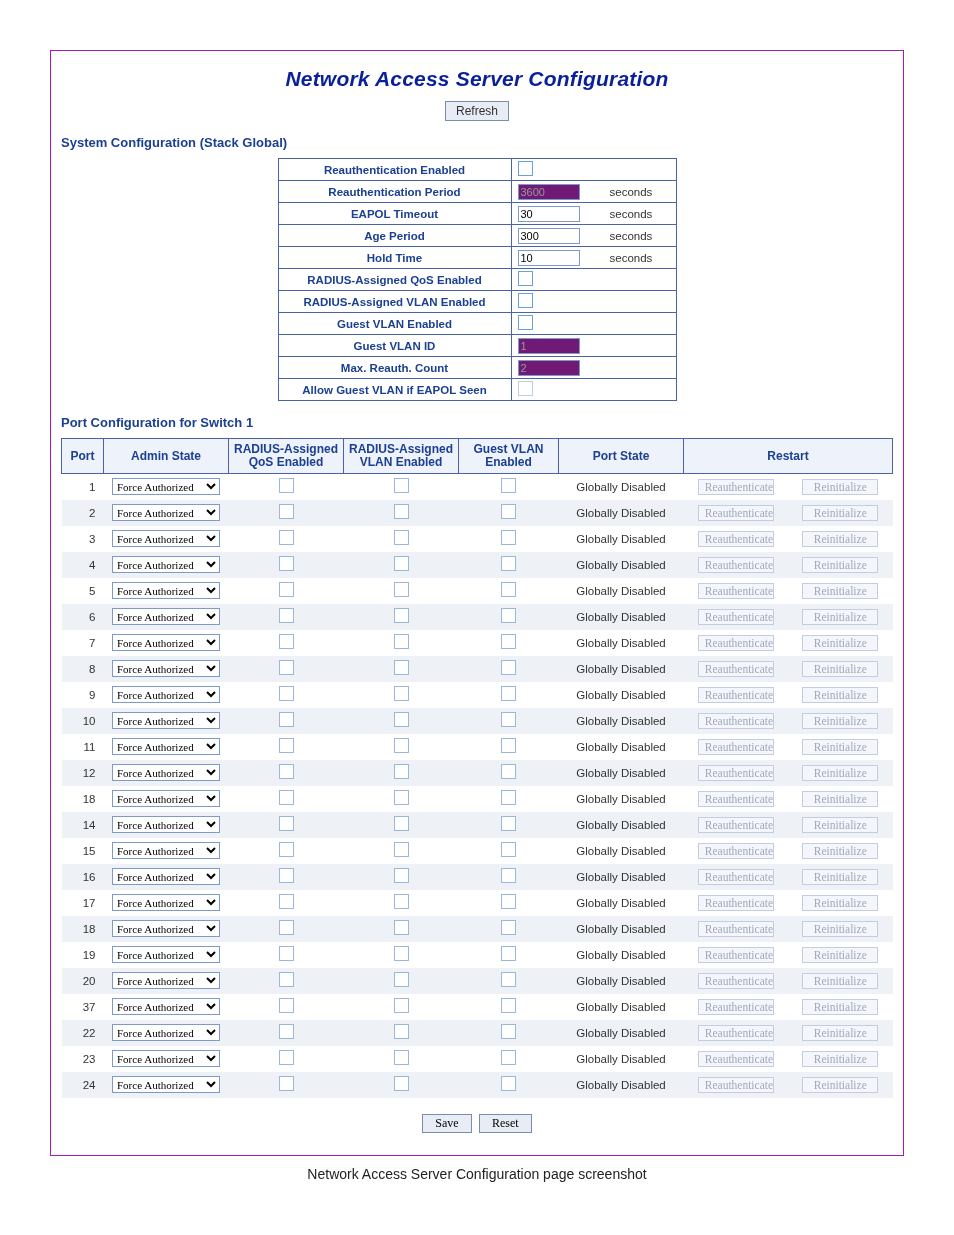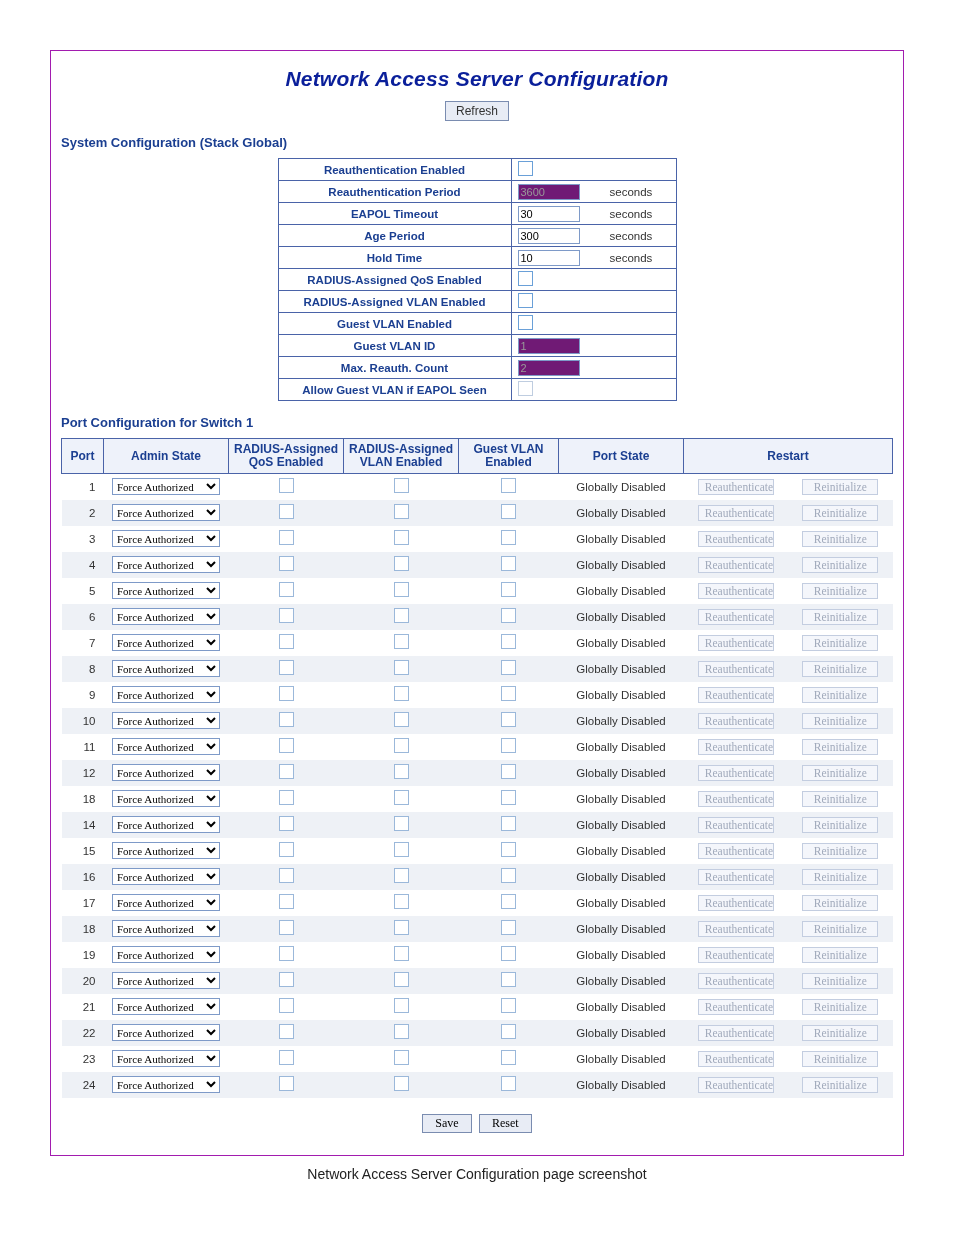--- a/index.html
+++ b/index.html
@@ -321,21 +321,21 @@
             <td class="port-num">20</td>
             <td><select class="admin-sel"><option>Force Authorized</option></select></td>
             <td><span class="dchk"></span></td>
             <td><span class="dchk"></span></td>
             <td><span class="dchk"></span></td>
             <td class="ps">Globally Disabled</td>
             <td><button class="rbtn">Reauthenticate</button></td>
             <td><button class="rbtn">Reinitialize</button></td>
           </tr>
           <tr class="odd">
-            <td class="port-num">21</td>
+            <td class="port-num">37</td>
             <td><select class="admin-sel"><option>Force Authorized</option></select></td>
             <td><span class="dchk"></span></td>
             <td><span class="dchk"></span></td>
             <td><span class="dchk"></span></td>
             <td class="ps">Globally Disabled</td>
             <td><button class="rbtn">Reauthenticate</button></td>
             <td><button class="rbtn">Reinitialize</button></td>
           </tr>
           <tr class="even">
             <td class="port-num">22</td>

